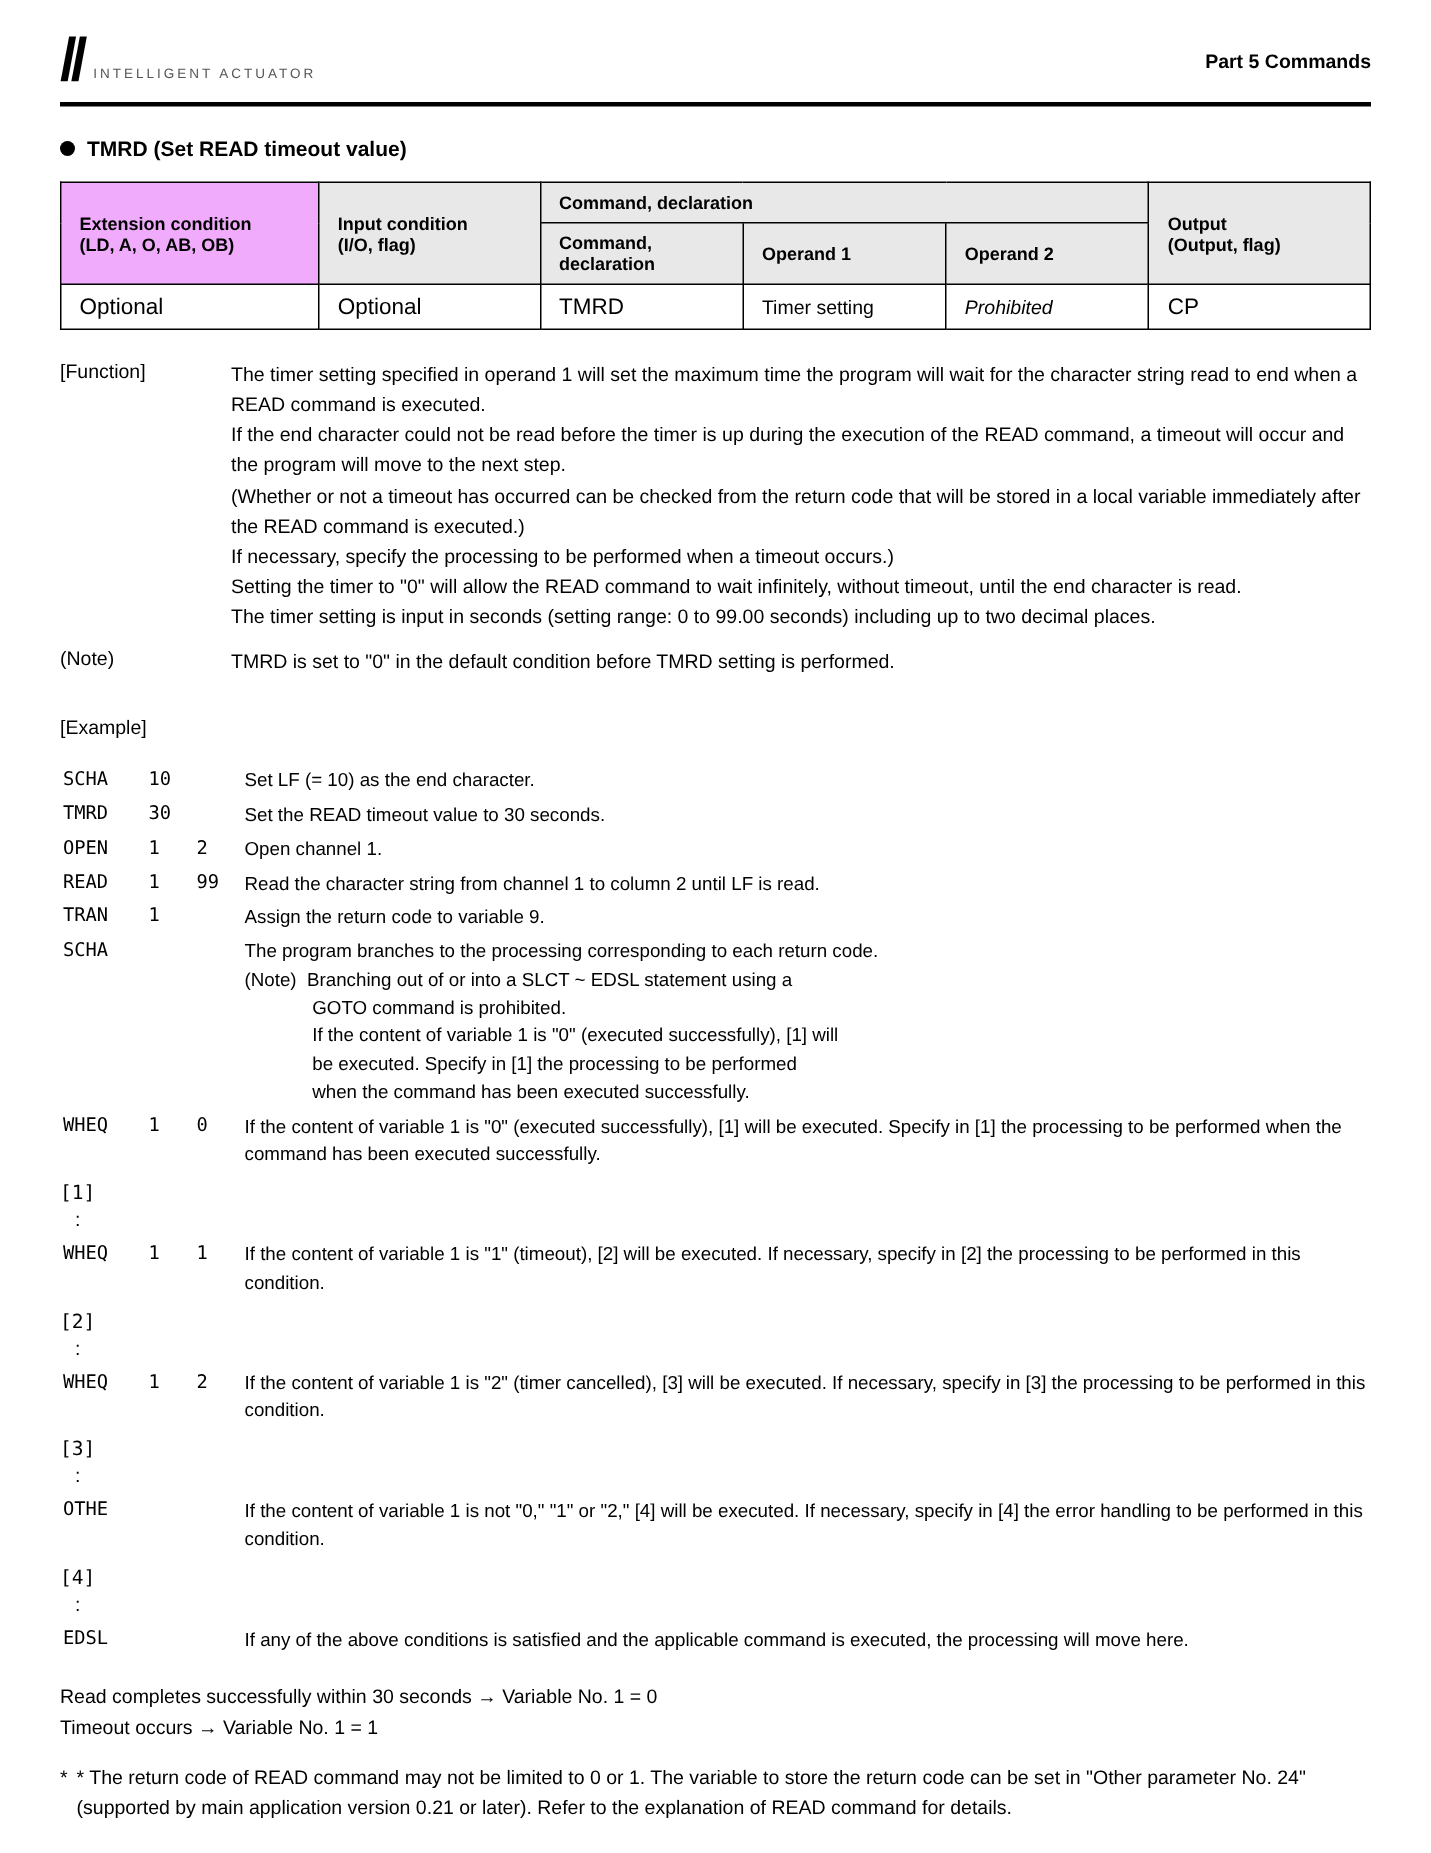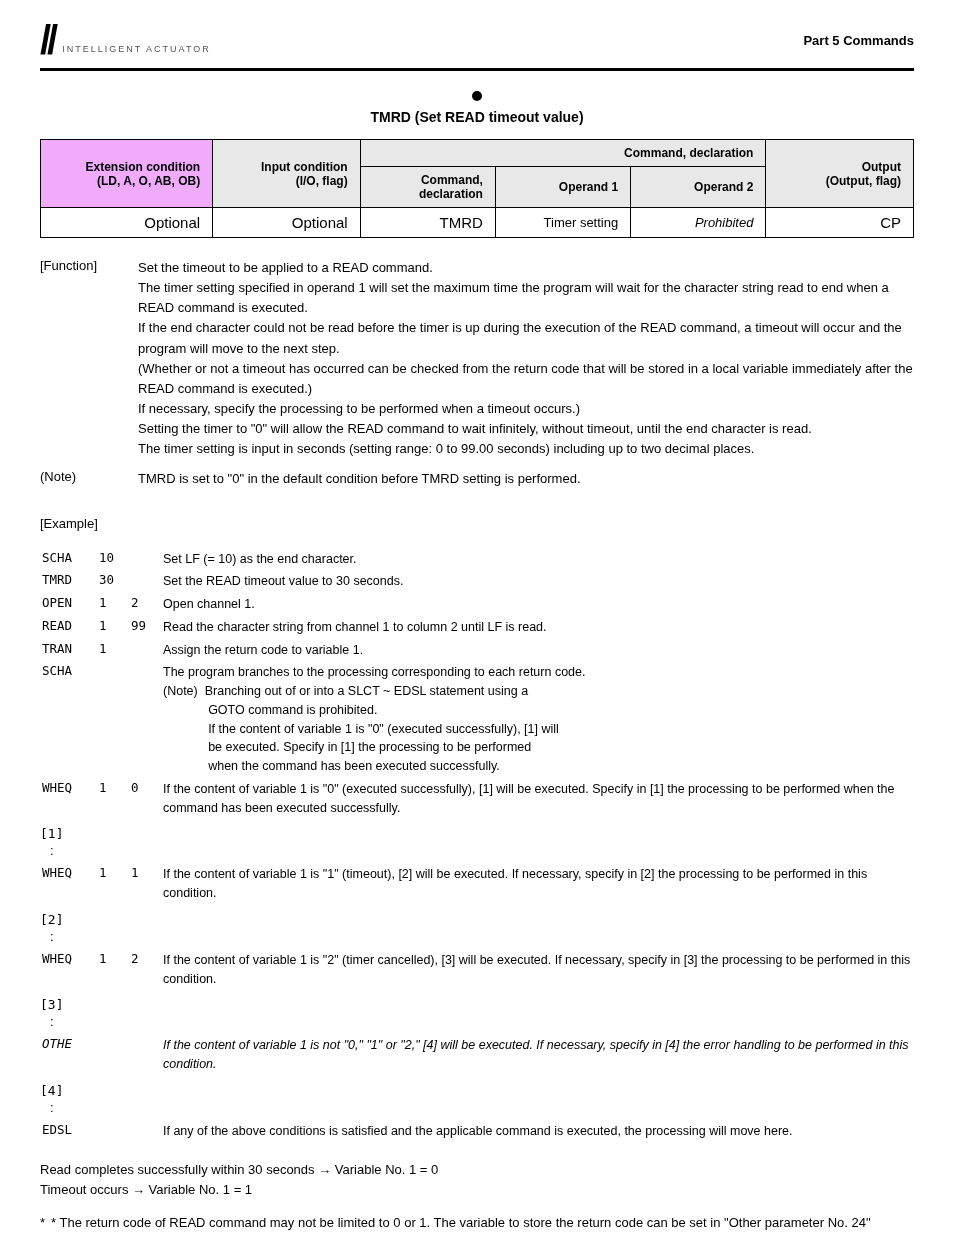--- a/index.html
+++ b/index.html
@@ -48,63 +48,62 @@
     }
 
     
     .section-title {
       display: flex;
       align-items: center;
       gap: 8px;
       margin-bottom: 14px;
       font-size: 14px;
       font-weight: bold;
-      flex-direction: column;
     }
     .bullet-circle {
       width: 10px;
       height: 10px;
       border-radius: 50%;
       background: #000;
       display: inline-block;
       flex-shrink: 0;
     }
 
     
     .cmd-table {
       width: 100%;
       border-collapse: collapse;
       margin-bottom: 20px;
       font-size: 13px;
     }
     .cmd-table th, .cmd-table td {
       border: 1px solid #000;
       padding: 6px 12px;
-      text-align: right;
+      text-align: left;
       vertical-align: middle;
     }
     .cmd-table .ext-cond {
       background: #f0abfc;
       font-size: 12px;
     }
     .cmd-table .input-cond {
       background: #e8e8e8;
       font-size: 12px;
     }
     .cmd-table .cmd-decl-header {
       background: #e8e8e8;
       font-size: 12px;
     }
     .cmd-table .output-header {
       background: #e8e8e8;
       font-size: 12px;
     }
     .content-row {
       display: flex;
-      gap: 8px;
+      gap: 24px;
       margin-bottom: 8px;
     }
     .label-col {
       width: 90px;
       flex-shrink: 0;
       font-size: 13px;
     }
     .text-col {
       flex: 1;
       font-size: 13px;
@@ -198,21 +197,20 @@
 setting</td>
       <td style="font-size:13px;font-style:italic;">Prohibited</td>
       <td style="font-size:15px;">CP</td>
     </tr>
   </tbody>
 </table>
 
 <div class="content-row">
   <div class="label-col">[Function]</div>
   <div class="text-col">
-    <p>Set the timeout to be applied to a READ command.</p>
     <p>The timer setting specified in operand 1 will set the maximum time the program will wait for the character string read to end when a READ command is executed.</p>
     <p>If the end character could not be read before the timer is up during the execution of the READ command, a timeout will occur and the program will move to the next step.</p>
     <p>(Whether or not a timeout has occurred can be checked from the return code that will be stored in a local variable immediately after the READ command is executed.)</p>
     <p>If necessary, specify the processing to be performed when a timeout occurs.)</p>
     <p>Setting the timer to "0" will allow the READ command to wait infinitely, without timeout, until the end character is read.</p>
     <p>The timer setting is input in seconds (setting range: 0 to 99.00 seconds) including up to two decimal places.</p>
   </div>
 </div>
 
 <div class="content-row" style="margin-top:10px;">
@@ -247,21 +245,21 @@
         <tr>
           <td class="ex-cmd">READ</td>
           <td class="ex-op1">1</td>
           <td class="ex-op2">99</td>
           <td class="ex-desc">Read the character string from channel 1 to column 2 until LF is read.</td>
         </tr>
         <tr>
           <td class="ex-cmd">TRAN</td>
           <td class="ex-op1">1</td>
           <td class="ex-op2"></td>
-          <td class="ex-desc">Assign the return code to variable 1.</td>
+          <td class="ex-desc">Assign the return code to variable 9.</td>
         </tr>
         <tr>
           <td class="ex-cmd">SCHA</td>
           <td class="ex-op1"></td>
           <td class="ex-op2"></td>
           <td class="ex-desc" style="line-height:1.5;">
             The program branches to the processing corresponding to each return code.<br>
             (Note)&nbsp;&nbsp;Branching out of or into a SLCT ~ EDSL statement using a<br>
             &nbsp;&nbsp;&nbsp;&nbsp;&nbsp;&nbsp;&nbsp;&nbsp;&nbsp;&nbsp;&nbsp;&nbsp;&nbsp;GOTO command is prohibited.<br>
             &nbsp;&nbsp;&nbsp;&nbsp;&nbsp;&nbsp;&nbsp;&nbsp;&nbsp;&nbsp;&nbsp;&nbsp;&nbsp;If the content of variable 1 is "0" (executed successfully), [1] will<br>
@@ -302,21 +300,21 @@
           <td class="ex-op1">1</td>
           <td class="ex-op2">2</td>
           <td class="ex-desc">If the content of variable 1 is "2" (timer cancelled), [3] will be executed. If necessary, specify in [3] the processing to be performed in this condition.</td>
         </tr>
       </tbody>
     </table>
 
     <div class="bracket-label" style="margin-left:0; margin-top:6px;">[3]</div>
     <div class="dots" style="margin-left:10px;">:</div>
 
-    <table class="example-table" style="margin-top:4px;font-style:italic;">
+    <table class="example-table" style="margin-top:4px;">
       <tbody>
         <tr>
           <td class="ex-cmd">OTHE</td>
           <td class="ex-op1"></td>
           <td class="ex-op2"></td>
           <td class="ex-desc">If the content of variable 1 is not "0," "1" or "2," [4] will be executed. If necessary, specify in [4] the error handling to be performed in this condition.</td>
         </tr>
       </tbody>
     </table>
 

